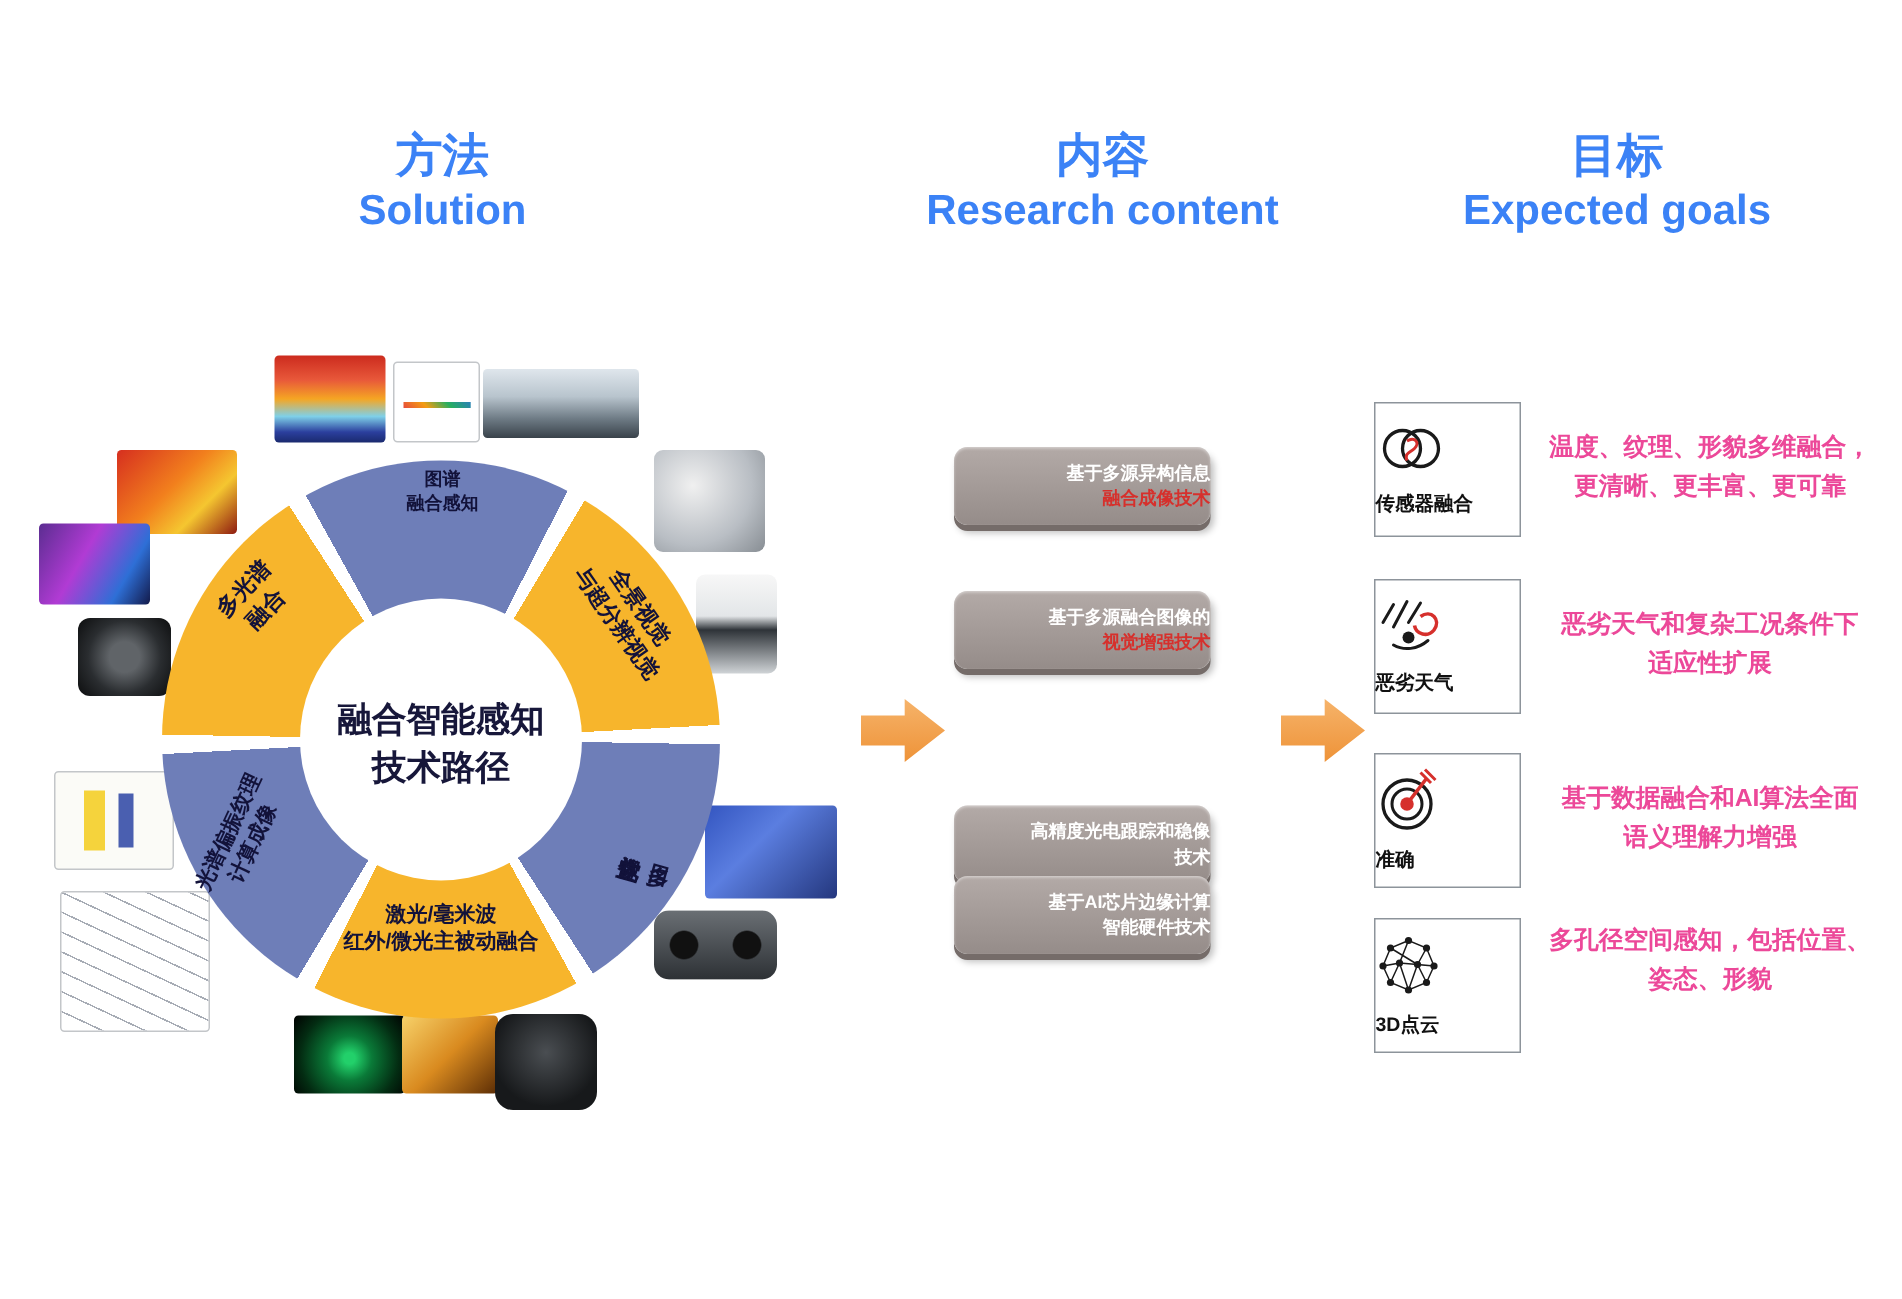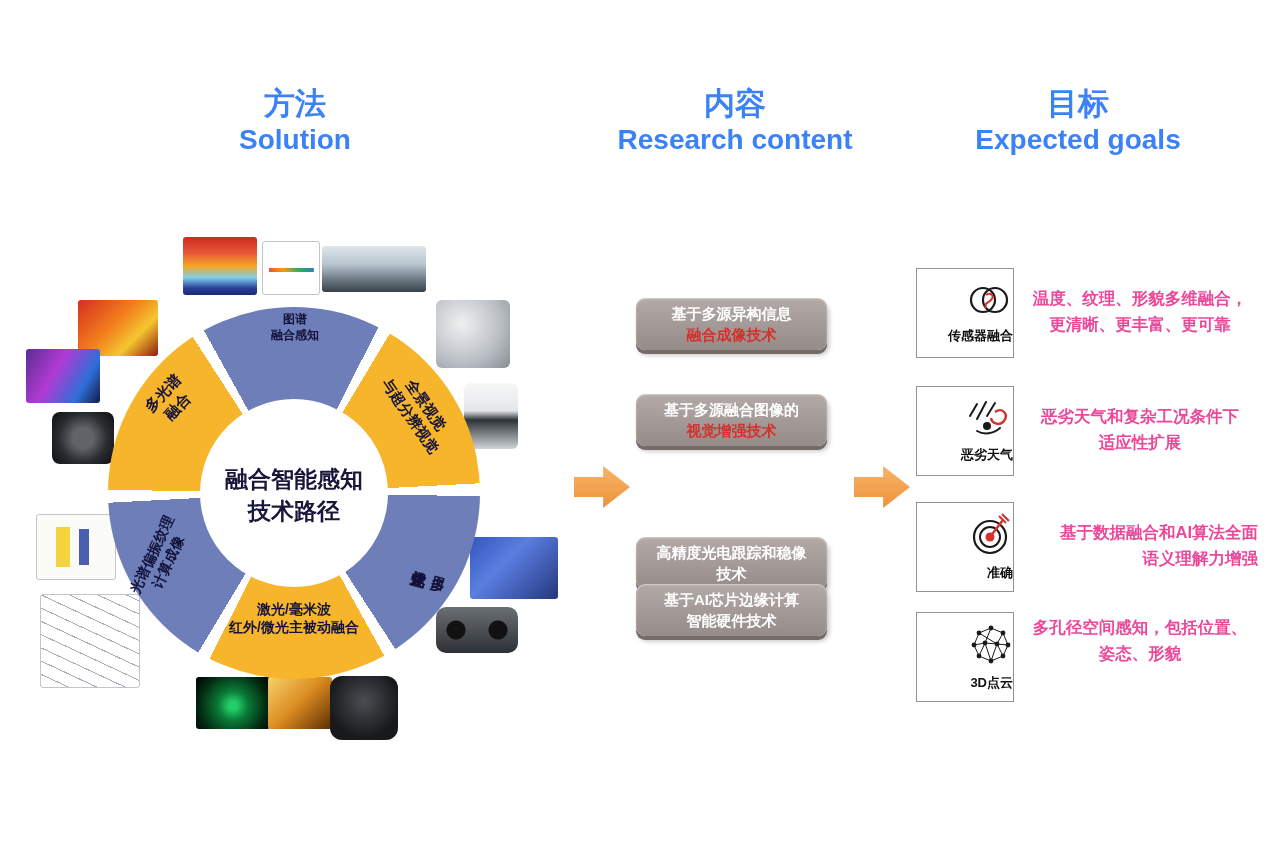--- a/index.html
+++ b/index.html
@@ -76,30 +76,30 @@
       background:linear-gradient(135deg,#f7d26a,#d98a1f 50%,#5a2c05 100%);}
   .t15{left:330px;top:676px;width:68px;height:64px;border-radius:12px;
       background:radial-gradient(circle at 50% 40%,#4a4e52,#17191b 70%);}
 
   
   .arrow{position:absolute;width:56px;height:42px;
     background:linear-gradient(180deg,#f6b36a,#ee9338);
     clip-path:polygon(0% 26%,52% 26%,52% 0%,100% 50%,52% 100%,52% 74%,0% 74%);}
 
   
-  .rbox{position:absolute;left:636px;width:191px;height:52px;border-radius:9px;
+  .rbox{position:absolute;left:636px;width:171px;height:52px;border-radius:9px;
     background:linear-gradient(180deg,#b3aaa7,#958c89);
     box-shadow:0 4px 0 #756c69,2px 5px 5px rgba(0,0,0,.25),inset 0 1px 2px rgba(255,255,255,.45);
-    color:#fff;font-weight:bold;font-size:15px;text-align:center;
-    display:flex;flex-direction:column;justify-content:center;line-height:1.4;}
+    color:#fff;font-weight:bold;font-size:12px;text-align:center;
+    display:flex;flex-direction:column;justify-content:center;line-height:1.4;align-items:flex-end;}
   .rbox .red{color:#d6302c;}
 
   
   .gbox{position:absolute;left:916px;width:96px;height:88px;background:#fff;border:1px solid #8d949b;
-    display:flex;flex-direction:column;align-items:flex-end;justify-content:center;gap:5px;}
+    display:flex;flex-direction:column;align-items:flex-start;justify-content:center;gap:5px;}
   .glabel{font-size:13px;font-weight:bold;color:#111;}
   .gdesc{position:absolute;left:1022px;width:236px;text-align:center;
     font-size:16.5px;font-weight:bold;color:#ec4899;line-height:1.55;}
 </style>
 </head>
 <body>
 
 <div class="page">
 
   <div class="hdr" style="left:135px;top:85px;">
@@ -227,18 +227,18 @@
         </g>
       </svg>
     </span>
     <div class="glabel">3D点云</div>
   </div>
 
   <div class="gdesc ws" style="top:286px;">温度、纹理、形貌多维融合，
 更清晰、更丰富、更可靠</div>
   <div class="gdesc ws" style="top:404px;">恶劣天气和复杂工况条件下
 适应性扩展</div>
-  <div class="gdesc ws" style="top:520px;text-align:right;">基于数据融合和AI算法全面
+  <div class="gdesc ws" style="top:520px;">基于数据融合和AI算法全面
 语义理解力增强</div>
   <div class="gdesc ws" style="top:615px;">多孔径空间感知，包括位置、
 姿态、形貌</div>
 
 </div>
 
 </body></html>

